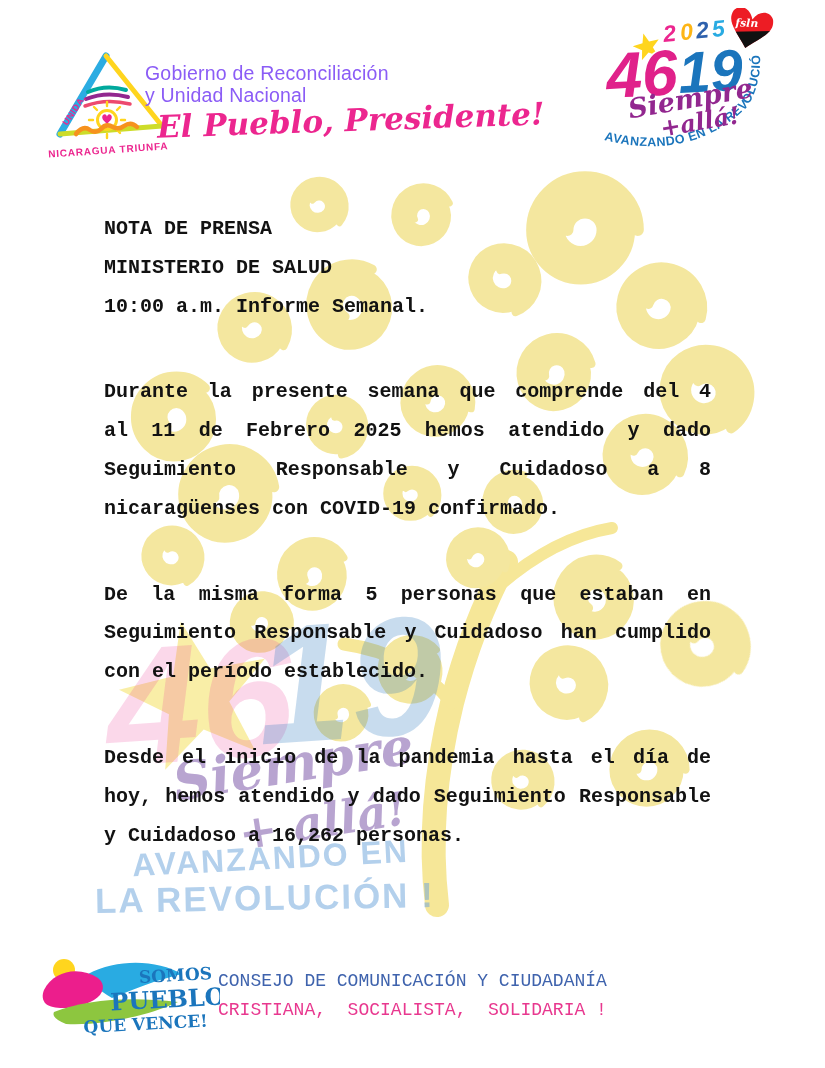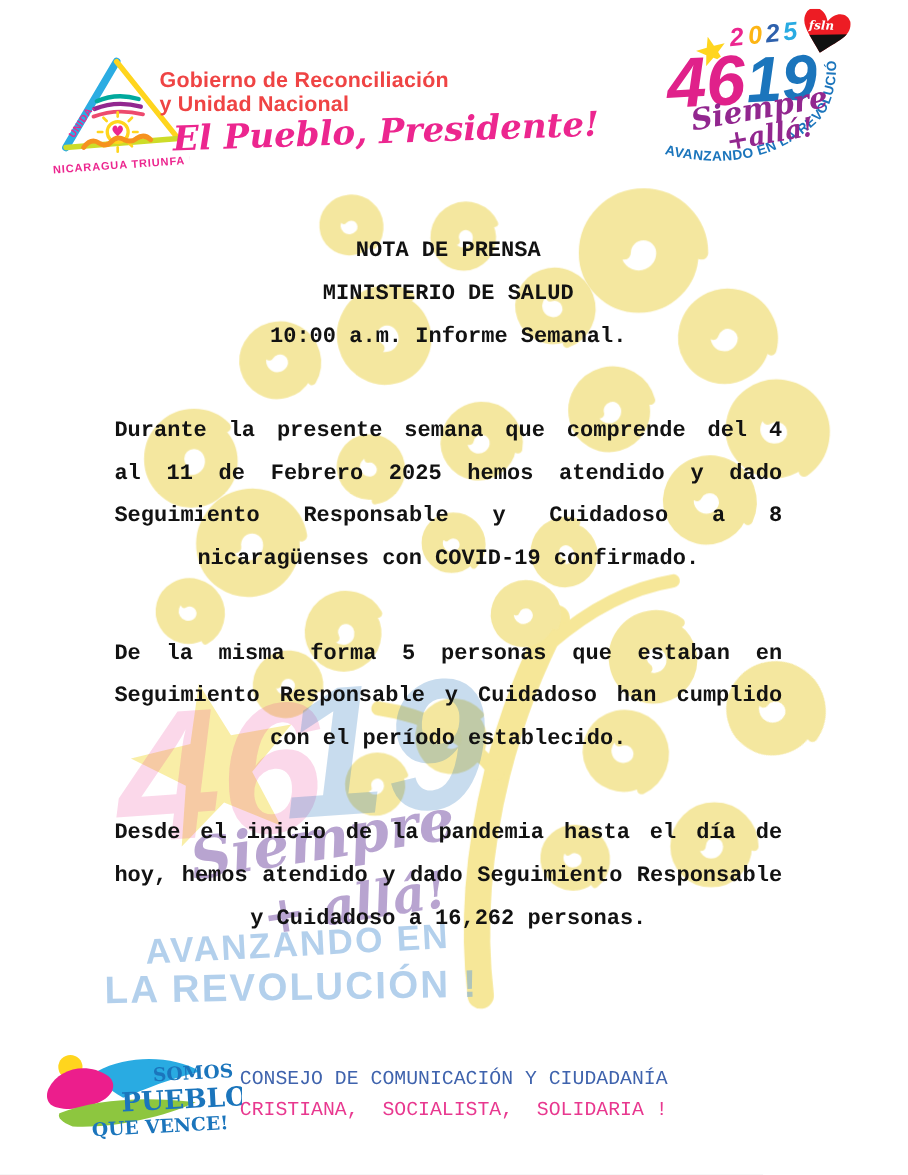--- a/index.html
+++ b/index.html
@@ -15,31 +15,31 @@
   .wm-script{font-family:"DejaVu Serif","Liberation Serif",serif;font-style:italic;font-weight:700;
              color:rgba(125,90,170,0.55);line-height:1;}
   .wm-script1{left:172px;top:738px;font-size:52px;transform:rotate(-9deg);}
   .wm-script2{left:238px;top:798px;font-size:46px;transform:rotate(-9deg);}
   .wm-av{font-weight:700;color:rgba(110,165,218,0.52);letter-spacing:2px;line-height:1;}
   .wm-av1{left:132px;top:842px;font-size:32px;transform:rotate(-3deg);}
   .wm-av2{left:95px;top:880px;font-size:35px;transform:rotate(-1deg);}
   
   .hdr-emblem{position:absolute;left:40px;top:42px;z-index:3;}
   .gov-name{position:absolute;left:145px;top:62px;z-index:3;
-            font-weight:700;font-size:19.5px;line-height:22px;color:#ef4444;letter-spacing:0.2px;}
+            font-weight:400;font-size:19.5px;line-height:22px;color:#8b5cf6;letter-spacing:0.2px;}
   .slogan{position:absolute;left:157px;top:102px;z-index:3;
           font-family:"DejaVu Serif","Liberation Serif",serif;font-style:italic;font-weight:700;
           font-size:31px;color:#ec268f;transform:rotate(-2deg);white-space:nowrap;}
   .logo4619{position:absolute;left:598px;top:8px;z-index:3;}
   
   .body-text{position:absolute;left:104px;top:210px;width:607px;z-index:3;
              font-family:"Liberation Mono","DejaVu Sans Mono",monospace;
              font-weight:700;font-size:20px;line-height:38.8px;color:#121212;}
   .para + .para{margin-top:47px;}
-  .ln{text-align:center;}
+  .ln{text-align:left;}
   .ln.j{text-align:justify;text-align-last:justify;}
   
   .ftr-logo{position:absolute;left:40px;top:956px;z-index:3;}
   .ftr-line{position:absolute;left:218px;z-index:3;font-family:"Liberation Mono","DejaVu Sans Mono",monospace;
             font-weight:400;font-size:18px;line-height:26px;white-space:pre;}
   .ftr-line1{top:968px;color:#3f63ad;}
   .ftr-line2{top:997px;color:#e8388f;text-align:right;}
 </style>
 </head>
 <body>

